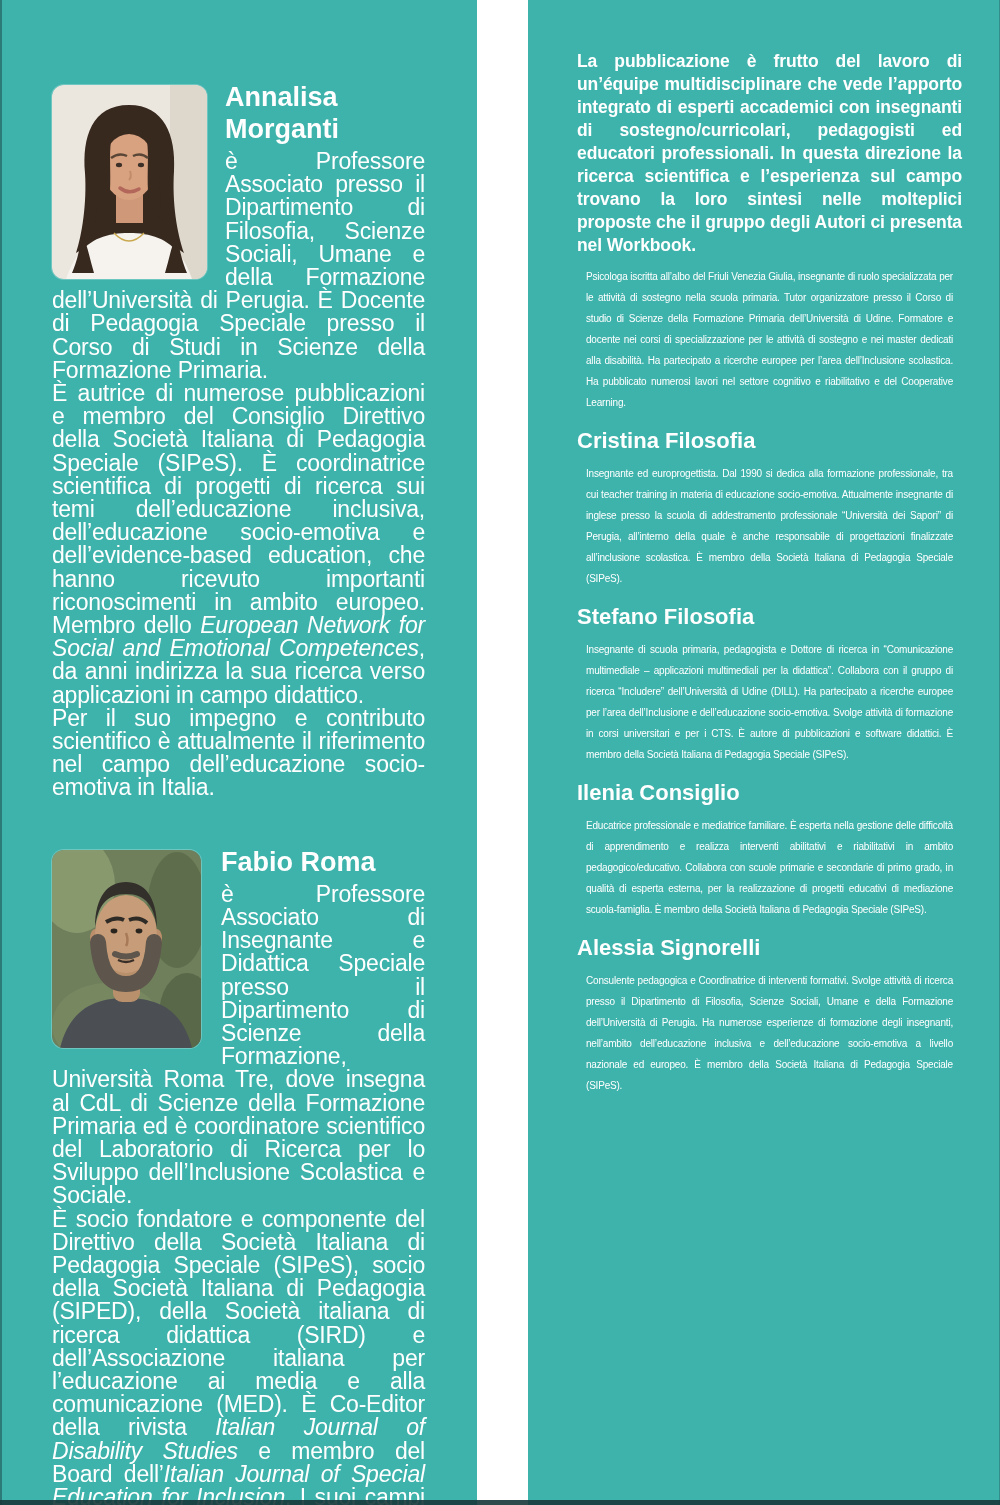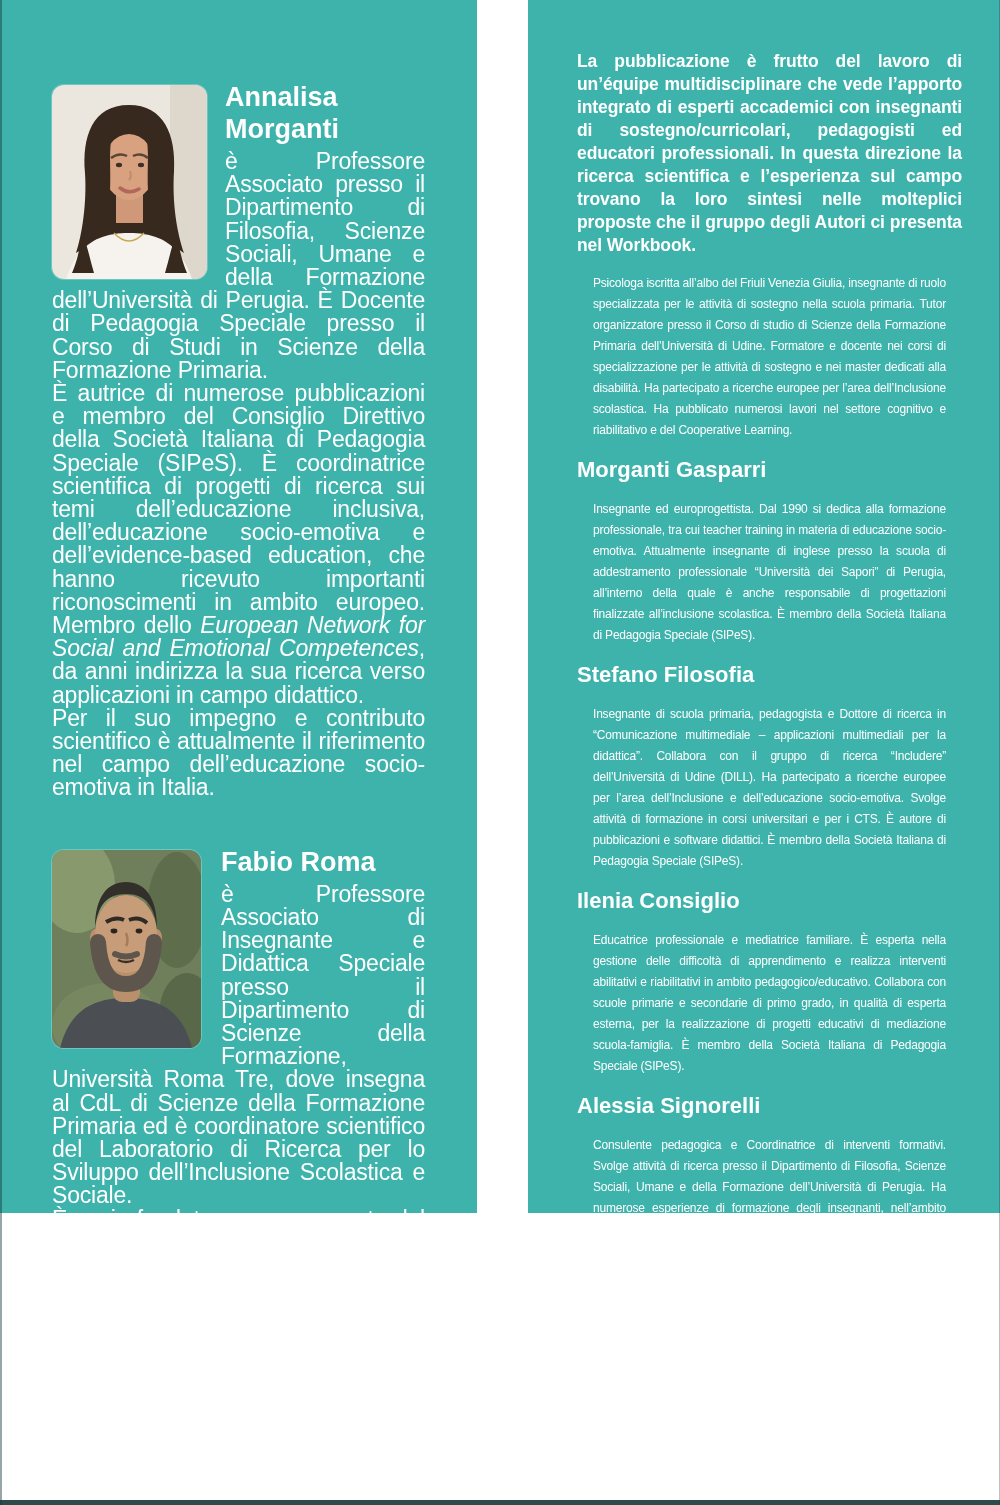--- a/index.html
+++ b/index.html
@@ -11,21 +11,21 @@
   *{box-sizing:border-box;}
   html,body{margin:0;padding:0;}
   body{
     width:1000px;height:1505px;
     background:var(--page-bg);
     font-family:"Liberation Sans", sans-serif;
     position:relative;overflow:hidden;
   }
   .page{position:relative;width:1000px;height:1505px;background:var(--page-bg);overflow:hidden;}
   .panel{
-    position:absolute;top:0;height:1213px;
+    position:absolute;top:0;height:1505px;
     background:var(--panel-teal);
     color:var(--text-white);
   }
   .panel-left{left:0;width:477px;padding:0 52px;}
   .panel-right{left:528px;width:472px;padding:50px 38px 0 49px;}
 
   
   .author{clear:both;}
   .author-1{margin-top:81px;}
   .author-2{margin-top:46px;}
@@ -51,22 +51,22 @@
   .intro{
     margin:0;font-weight:700;
     font-size:17.5px;line-height:23px;letter-spacing:-0.1px;
     text-align:justify;
   }
   .bio-section h3{
     margin:15px 0 5px 0;
     font-size:22px;line-height:26px;font-weight:700;color:var(--text-white);
   }
   .bio-section p{
-    margin:16px;
-    font-size:12px;line-height:21px;letter-spacing:-0.2px;
+    margin:9px;
+    font-size:10px;line-height:21px;letter-spacing:-0.2px;
     text-align:justify;
   }
 
   
   .edge-bottom{position:absolute;left:0;bottom:0;width:100%;height:5px;background:var(--scan-edge);opacity:0.9;}
   .edge-left{position:absolute;left:0;top:0;width:2px;height:100%;background:var(--scan-edge);opacity:0.45;}
   .edge-right{position:absolute;right:0;top:0;width:1px;height:100%;background:var(--scan-edge);opacity:0.3;}
 </style>
 </head>
 <body>
@@ -136,21 +136,21 @@
 
   <div class="panel panel-right">
 
     <p class="intro">La pubblicazione è frutto del lavoro di un’équipe multidisciplinare che vede l’apporto integrato di esperti accademici con insegnanti di sostegno/curricolari, pedagogisti ed educatori professionali. In questa direzione la ricerca scientifica e l’esperienza sul campo trovano la loro sintesi nelle molteplici proposte che il gruppo degli Autori ci presenta nel Workbook.</p>
 
     <section class="bio-section">
       <p>Psicologa iscritta all’albo del Friuli Venezia Giulia, insegnante di ruolo specializzata per le attività di sostegno nella scuola primaria. Tutor organizzatore presso il Corso di studio di Scienze della Formazione Primaria dell’Università di Udine. Formatore e docente nei corsi di specializzazione per le attività di sostegno e nei master dedicati alla disabilità. Ha partecipato a ricerche europee per l’area dell’Inclusione scolastica. Ha pubblicato numerosi lavori nel settore cognitivo e riabilitativo e del Cooperative Learning.</p>
     </section>
 
     <section class="bio-section">
-      <h3>Morganti Gasparri</h3>
+      <h3>Cristina Filosofia</h3>
       <p>Insegnante ed europrogettista. Dal 1990 si dedica alla formazione professionale, tra cui teacher training in materia di educazione socio-emotiva. Attualmente insegnante di inglese presso la scuola di addestramento professionale “Università dei Sapori” di Perugia, all’interno della quale è anche responsabile di progettazioni finalizzate all’inclusione scolastica. È membro della Società Italiana di Pedagogia Speciale (SIPeS).</p>
     </section>
 
     <section class="bio-section">
       <h3>Stefano Filosofia</h3>
       <p>Insegnante di scuola primaria, pedagogista e Dottore di ricerca in “Comunicazione multimediale – applicazioni multimediali per la didattica”. Collabora con il gruppo di ricerca “Includere” dell’Università di Udine (DILL). Ha partecipato a ricerche europee per l’area dell’Inclusione e dell’educazione socio-emotiva. Svolge attività di formazione in corsi universitari e per i CTS. È autore di pubblicazioni e software didattici. È membro della Società Italiana di Pedagogia Speciale (SIPeS).</p>
     </section>
 
     <section class="bio-section">
       <h3>Ilenia Consiglio</h3>

